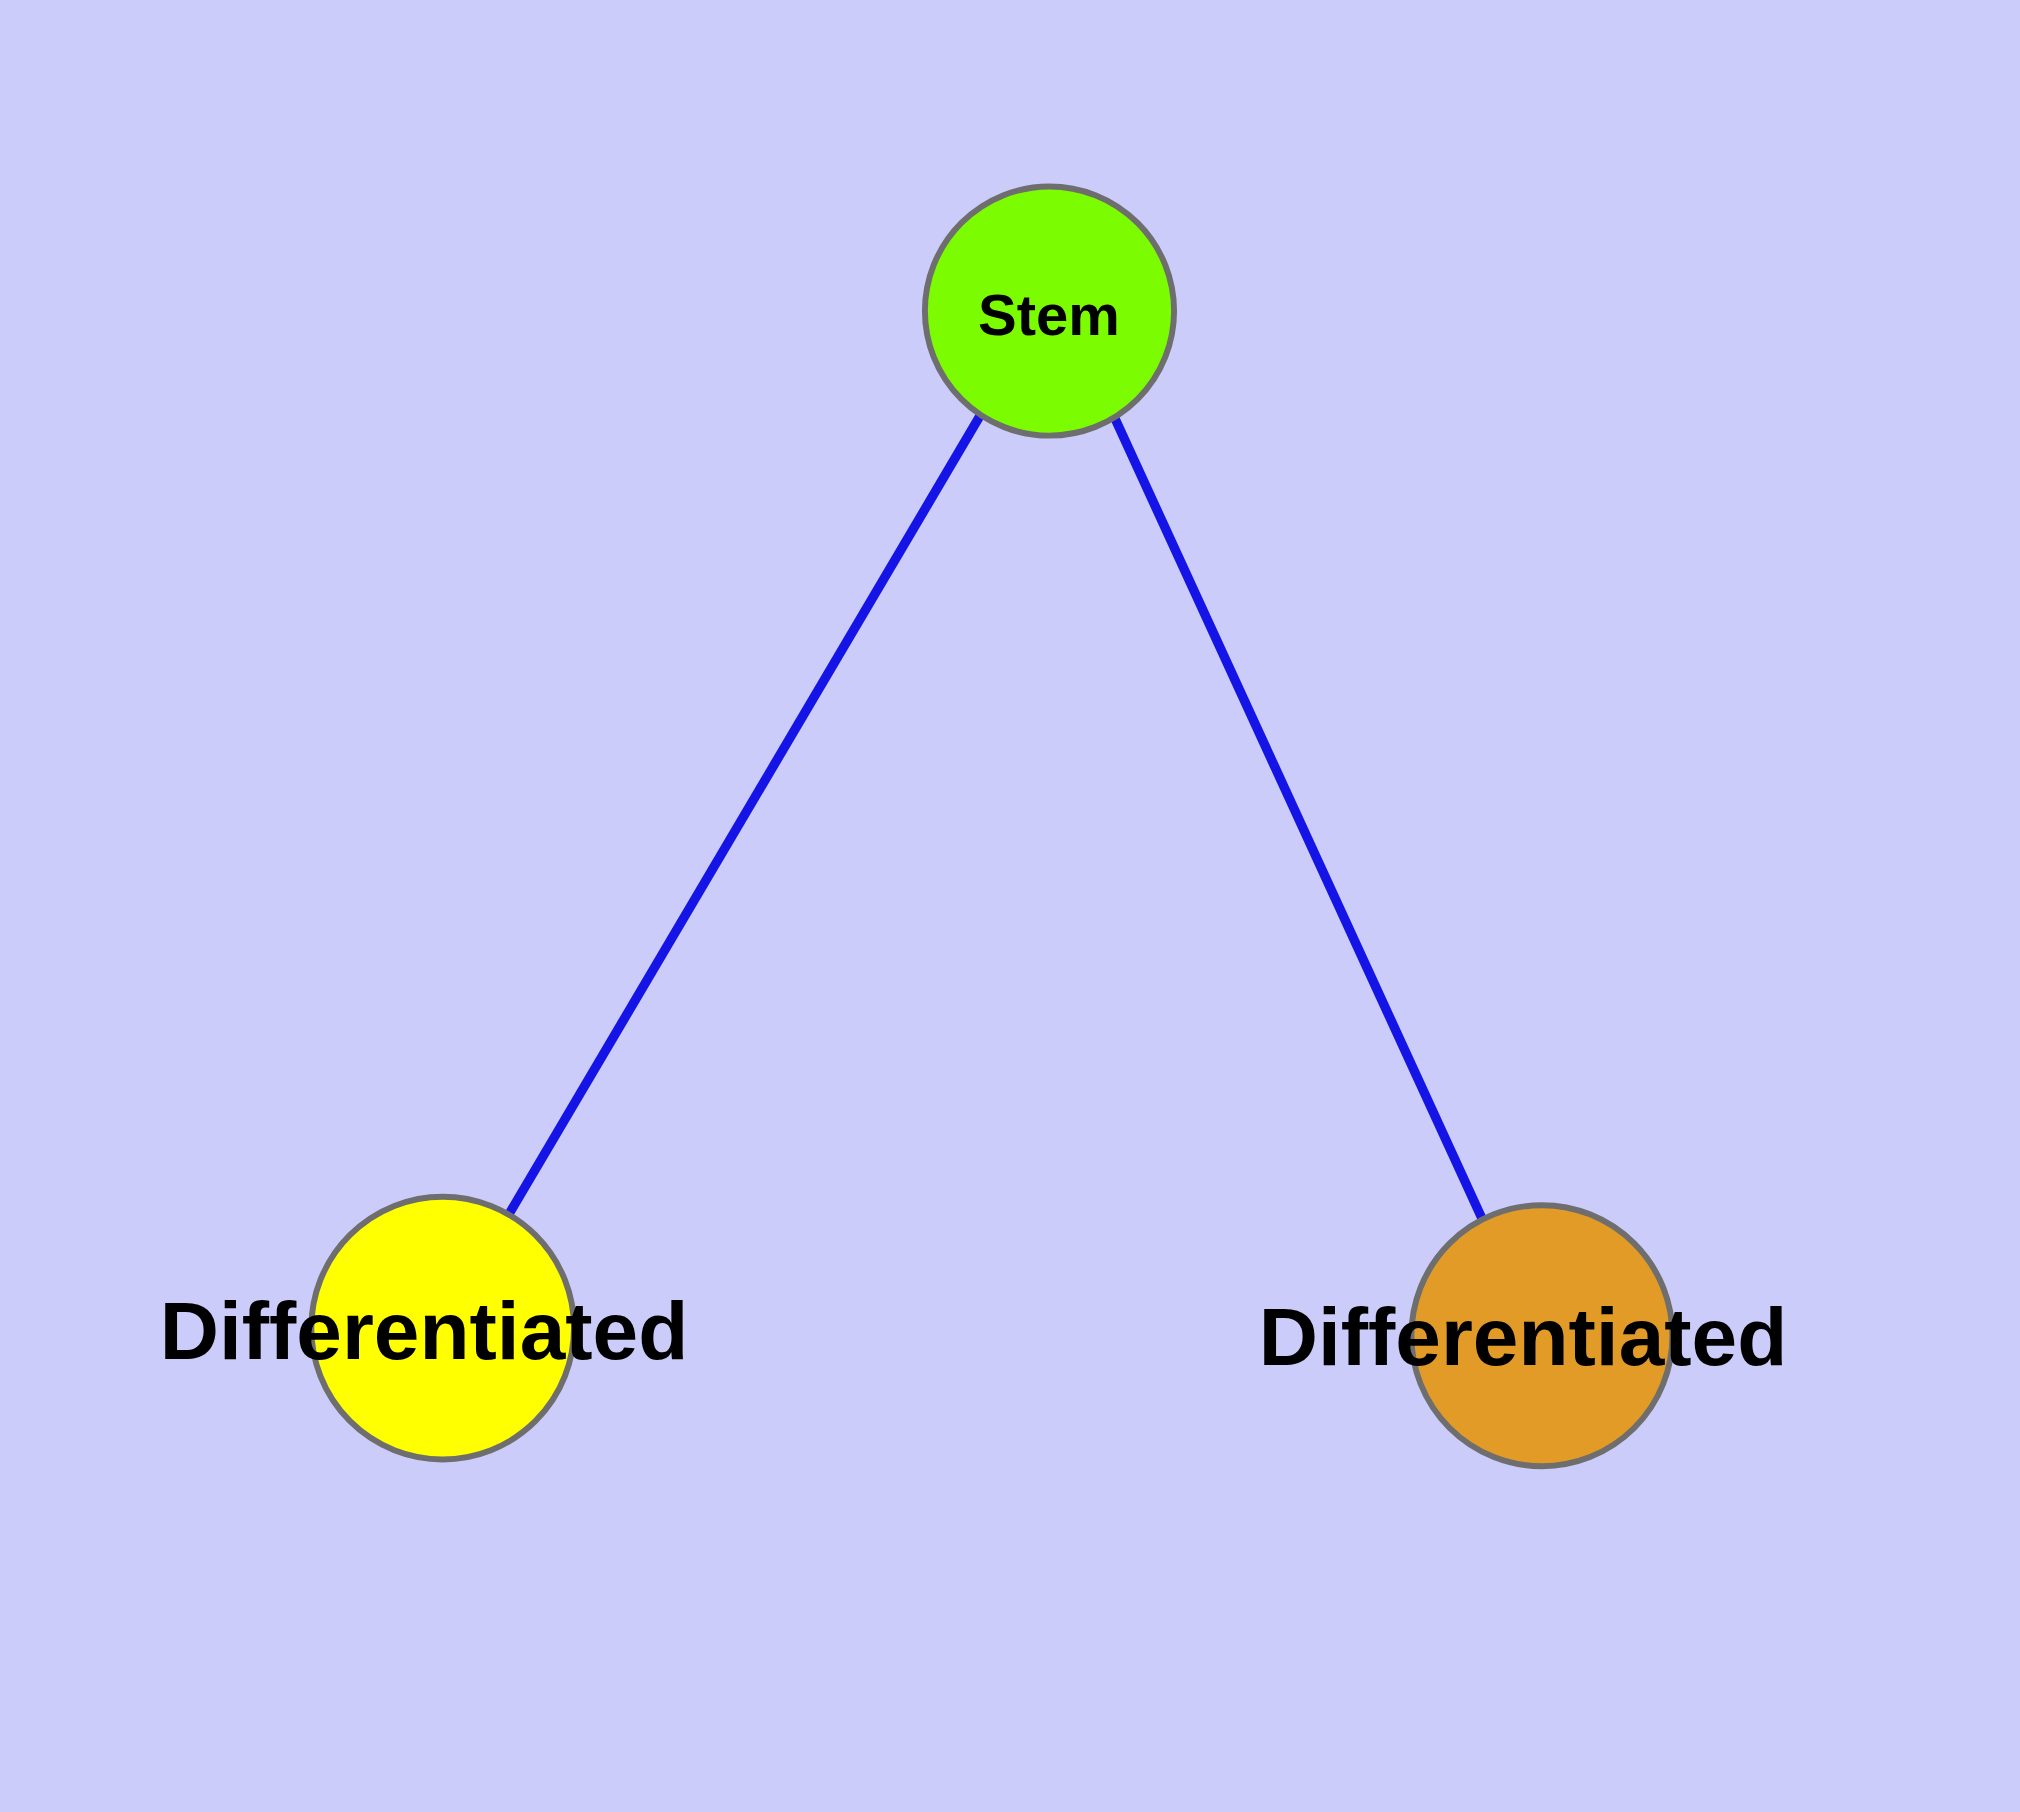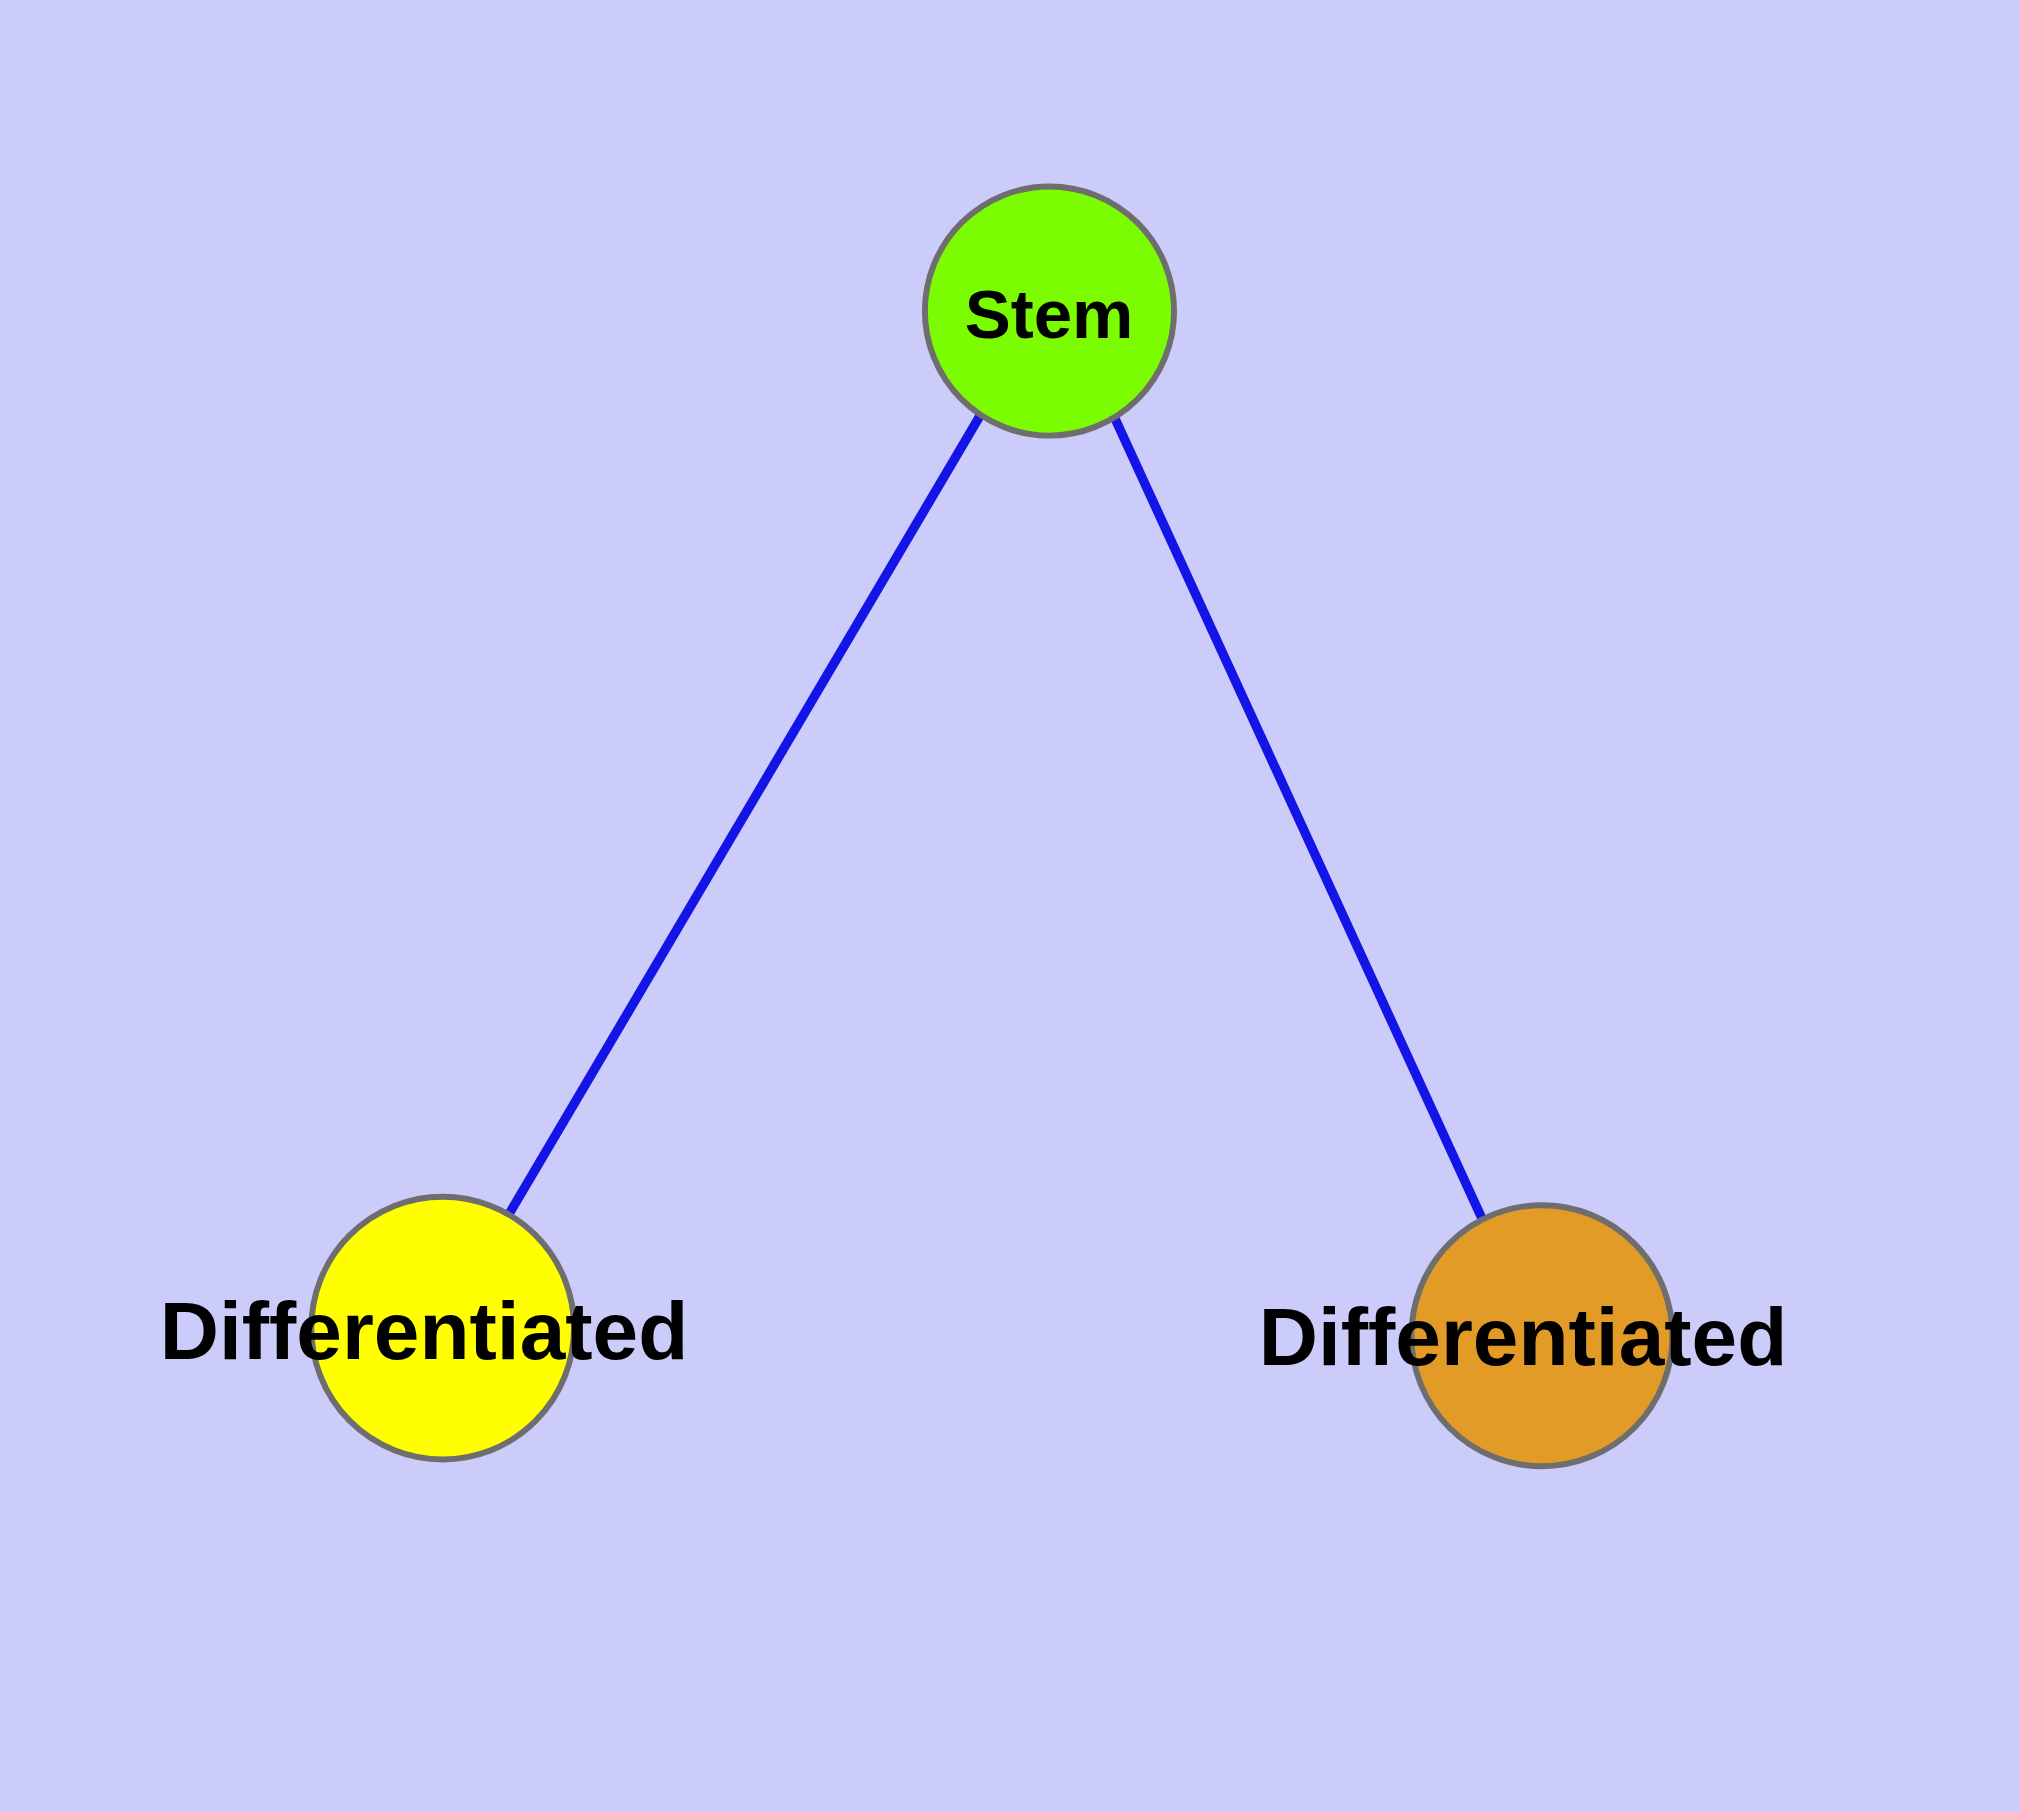--- a/index.html
+++ b/index.html
@@ -51,19 +51,19 @@
         <line x1="1314" y1="491" x2="1748" y2="1437" stroke="#1414e6" stroke-width="11" stroke-linecap="butt"></line>
       </g>
     <g id="nodes-group">
         <circle cx="1238" cy="367" r="147" fill="#7cfc00" stroke="#6e6e6e" stroke-width="7"></circle>
         <circle cx="522" cy="1567" r="155" fill="#ffff00" stroke="#6e6e6e" stroke-width="7"></circle>
         <circle cx="1819" cy="1576" r="154" fill="#e39b28" stroke="#6e6e6e" stroke-width="7"></circle>
       </g>
   </svg>
 
   <div id="labels-layer">
-      <div class="node-label label-root" style="left: 1049px; top: 315px; font-size: 69px; color: rgb(0, 0, 0);"><div>Stem</div></div>
+      <div class="node-label label-root" style="left: 1049px; top: 315px; font-size: 58px; color: rgb(0, 0, 0);"><div>Stem</div></div>
       <div class="node-label label-leaf" style="left: 424px; top: 1331px; font-size: 82px; color: rgb(0, 0, 0);"><div>Differentiated</div></div>
       <div class="node-label label-leaf" style="left: 1523px; top: 1337px; font-size: 82px; color: rgb(0, 0, 0);"><div>Differentiated</div></div>
     </div>
 
 </div>
 
 
 </body></html>

